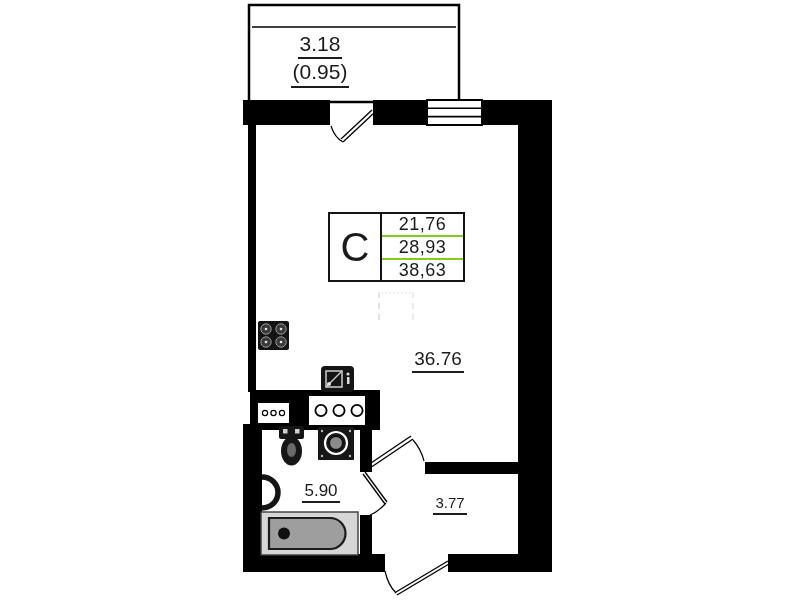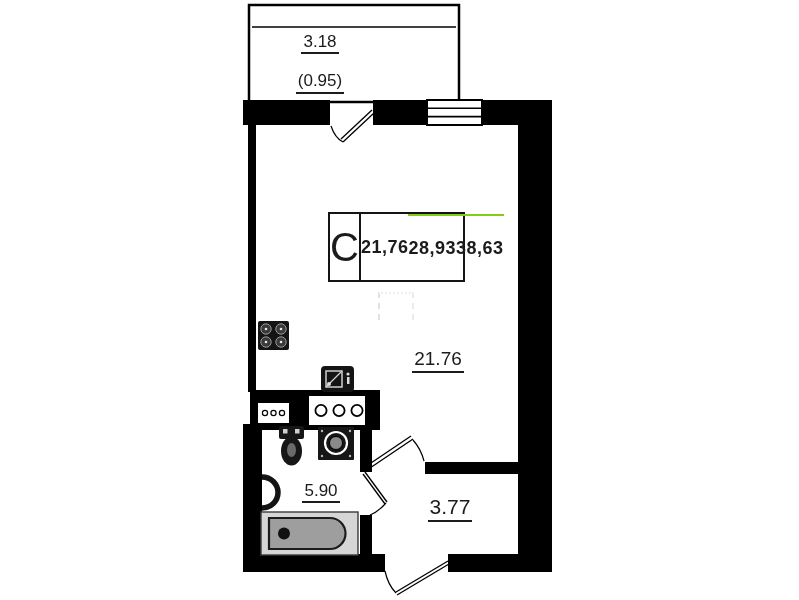--- a/index.html
+++ b/index.html
@@ -1,30 +1,30 @@
 <!DOCTYPE html>
 <html><head>
 <meta charset="utf-8">
 <style>
   html,body{margin:0;padding:0;background:#fff;}
   #stage{position:relative;width:799px;height:600px;background:#ffffff;overflow:hidden;
          font-family:"Liberation Sans", sans-serif;color:#1b1b1b;}
   svg{position:absolute;left:0;top:0;}
   .lbl{position:absolute;text-align:center;line-height:1.25;}
   .lbl span{display:inline-block;border-bottom:2px solid #1c1c1c;padding:0 2px 0px 2px;}
-  .lbl-balcony{left:258px;top:31px;width:124px;font-size:17px;}
-  .lbl-balcony .l2{margin-top:16px;}
+  .lbl-balcony{left:258px;top:31px;width:124px;font-size:21px;}
+  .lbl-balcony .l2{margin-top:0;}
   .lbl-living{left:401px;top:347px;width:74px;font-size:19px;}
   .lbl-bath{left:292px;top:480px;width:58px;font-size:17px;}
-  .lbl-hall{left:420px;top:494px;width:60px;font-size:21px;}
+  .lbl-hall{left:420px;top:494px;width:60px;font-size:15px;}
   .ptable{position:absolute;left:328px;top:212px;width:133px;height:66px;
           border:2px solid #141414;background:#fff;display:flex;}
   .ptable-type{width:50px;border-right:2px solid #141414;display:flex;align-items:center;
                justify-content:center;font-size:40px;line-height:1;}
-  .ptable-rows{flex:1;display:flex;flex-direction:row;font-weight:bold;}
+  .ptable-rows{flex:1;display:flex;flex-direction:column;}
   .ptable-row{flex:1;display:flex;align-items:center;justify-content:center;
               font-size:18px;border-top:2px solid #84cc16;letter-spacing:0.5px;}
   .ptable-row:first-child{border-top:none;}
   .artifact{position:absolute;left:378px;top:292px;width:32px;height:26px;opacity:.55;
             border-left:2px dashed #c9c9c9;border-right:2px dashed #dcdcdc;border-top:2px dotted #e3e3e3;}
 </style>
 </head>
 <body>
 
 <div id="stage">
@@ -152,21 +152,21 @@
       <div class="ptable-row">38,63</div>
     </div>
   </div>
 
   <div class="lbl lbl-balcony">
     <div><span>3.18</span></div>
     <div class="l2"><span>(0.95)</span></div>
   </div>
 
   <div class="lbl lbl-living">
-    <span>21.76</span>
+    <span>36.76</span>
   </div>
 
   <div class="lbl lbl-bath">
     <span>5.90</span>
   </div>
 
   <div class="lbl lbl-hall">
     <span>3.77</span>
   </div>
 

